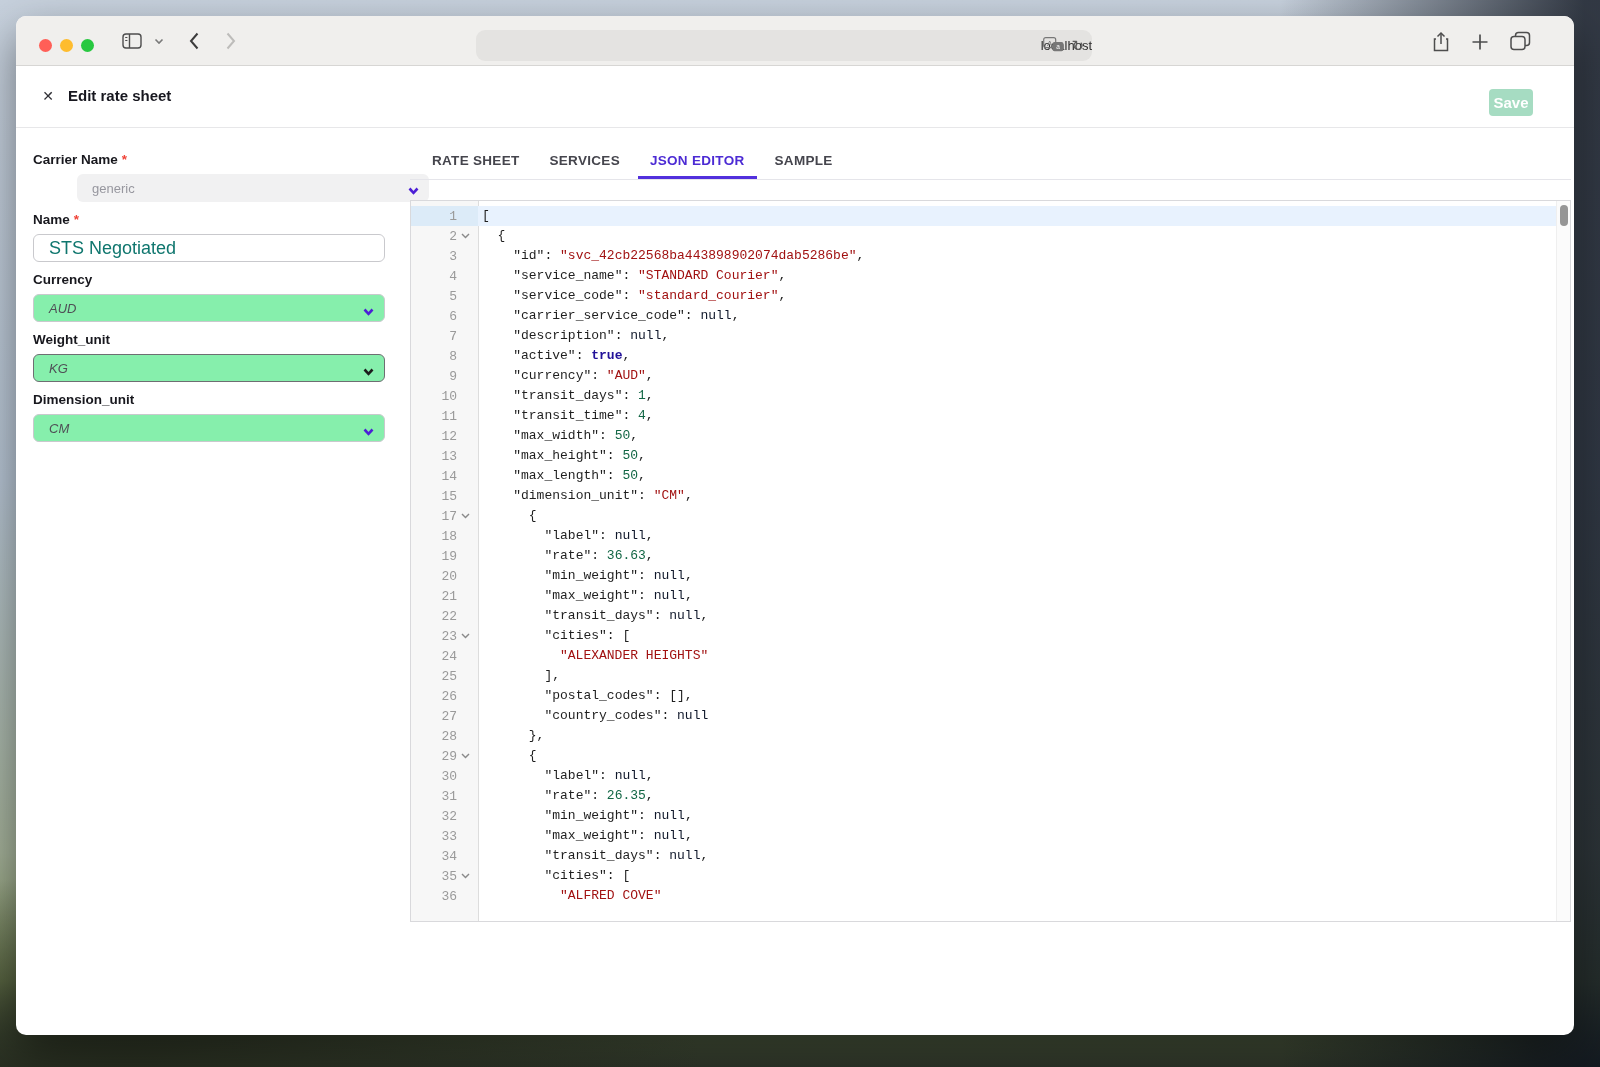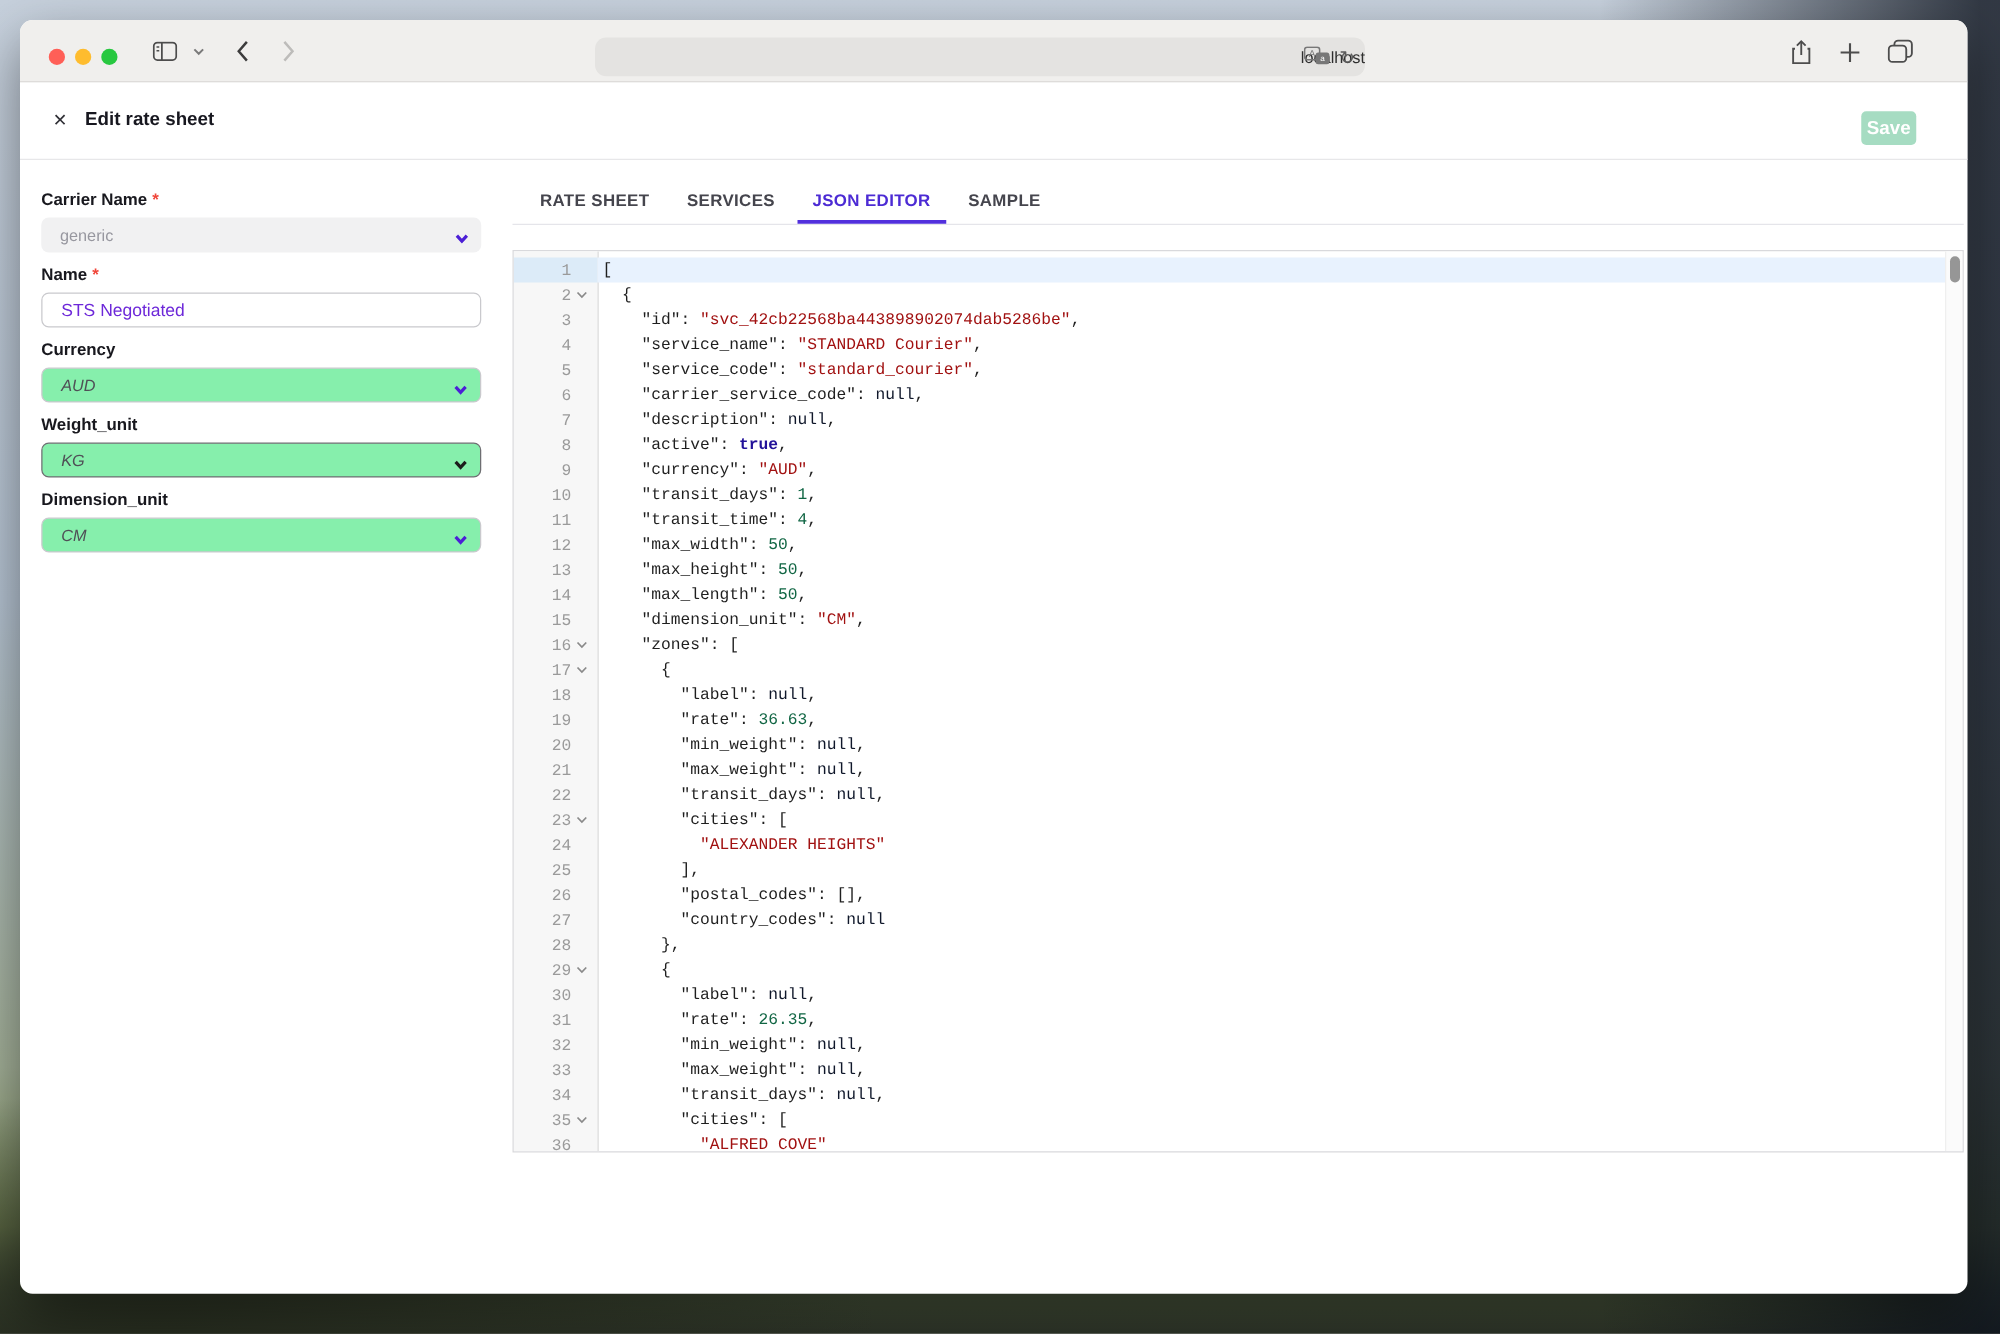--- a/index.html
+++ b/index.html
@@ -40,26 +40,26 @@
     border:none; border-radius:4px; text-align:center; line-height:27px;
   }
   
   .form-col { position:absolute; left:17px; top:136px; width:352px; }
   .f-label { font-size:13.5px; font-weight:700; color:#18181e; margin:0 0 5px 0; height:17px; }
   .f-label .req { color:#f04438; margin-left:4px; font-weight:700; }
   .f-box {
     position:relative; width:352px; height:28px; border-radius:6px; margin-bottom:10px;
     font-size:13px; display:flex; align-items:center; padding:0 28px 0 15px;
   }
-  .f-box.disabled { background:#f1f1f2; color:#97979f; }
+  .f-box.disabled { background:#f1f1f2; color:#97979f;margin-left:44px; }
   .f-box.input { background:#fff; border:1px solid #c9c9cd; color:#4f4f56; }
   .f-box.select { background:#86efac; border:1px solid #c9c9cd; color:#4f4f56;font-style:italic; }
   .f-box.select.dark-border { border:1px solid #6e6e72; }
   .f-box .chev { position:absolute; right:10px; top:9px; }
-  .f-box input { border:none; outline:none; background:transparent; font-size:14px; color:#6d28d9; width:100%; font-family:"Liberation Sans",sans-serif; padding:0; }
+  .f-box input { border:none; outline:none; background:transparent; font-size:18px; color:#0f766e; width:100%; font-family:"Liberation Sans",sans-serif; padding:0; }
   
   .main-col { position:absolute; left:394px; top:129px; width:1161px; }
   .tabs { display:flex; padding-left:10px; height:35px; border-bottom:1px solid #e5e5ea; }
   .tab {
     padding:0 12px; margin-right:6px; display:flex; align-items:center;
     font-size:13.5px; font-weight:700; letter-spacing:0.3px; color:#45454d; cursor:pointer;
     border-bottom:3px solid transparent; height:100%;
   }
   .tab.active { color:#4c2bd4; border-bottom-color:#5230dd; }
   
@@ -339,31 +339,20 @@
         </div>
         <div class="row">
           <div class="gut">
             <span class="lnum">15</span>
             <span class="fold"></span>
           </div>
           <div class="code">    <span class="tok-key">"dimension_unit"</span><span class="tok-pun">: </span><span class="tok-str">"CM"</span><span class="tok-pun">,</span></div>
         </div>
         <div class="row">
           <div class="gut">
-            <span class="lnum">16</span>
-            <span class="fold">
-              <svg width="9" height="6" viewBox="0 0 9 6">
-                <polyline points="1,1 4.5,4.6 8,1" fill="none" stroke="#8a8a8a" stroke-width="1.4"></polyline>
-              </svg>
-            </span>
-          </div>
-          <div class="code">    <span class="tok-key">"zones"</span><span class="tok-pun">: [</span></div>
-        </div>
-        <div class="row">
-          <div class="gut">
             <span class="lnum">17</span>
             <span class="fold">
               <svg width="9" height="6" viewBox="0 0 9 6">
                 <polyline points="1,1 4.5,4.6 8,1" fill="none" stroke="#8a8a8a" stroke-width="1.4"></polyline>
               </svg>
             </span>
           </div>
           <div class="code">      <span class="tok-pun">{</span></div>
         </div>
         <div class="row">

